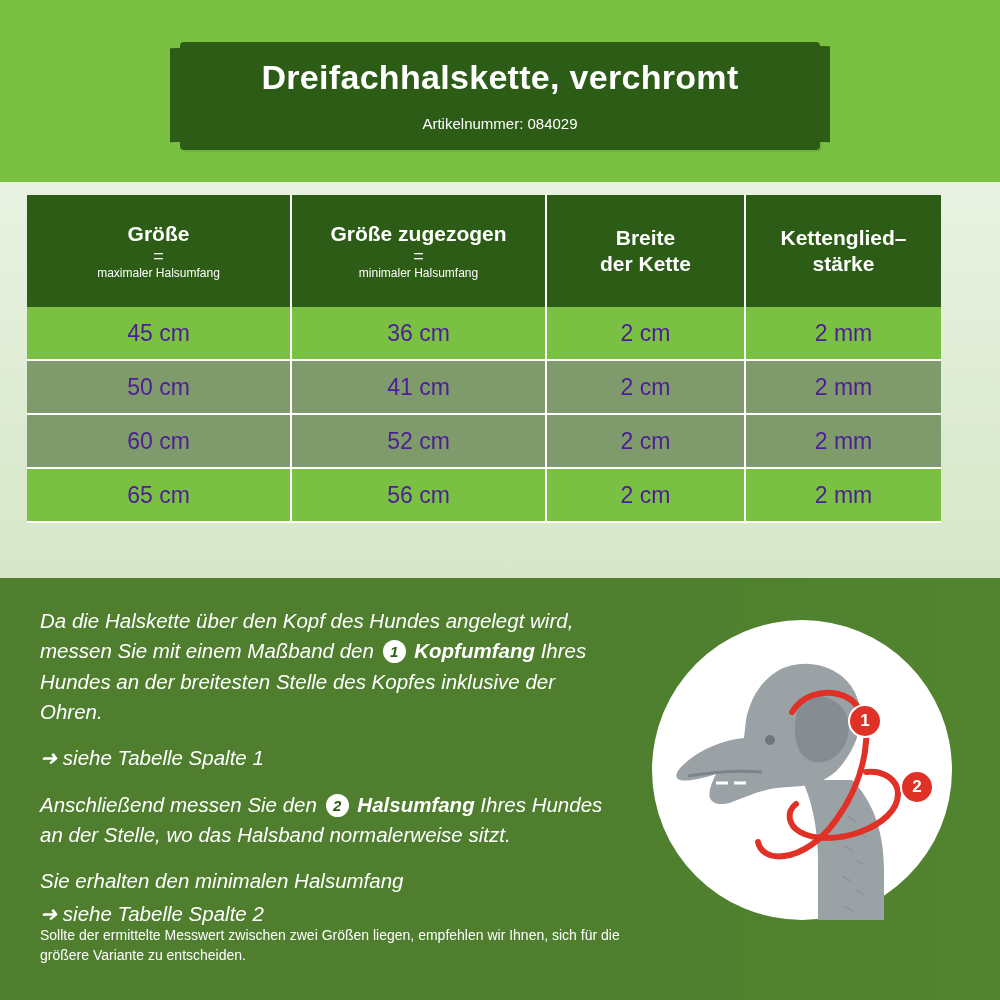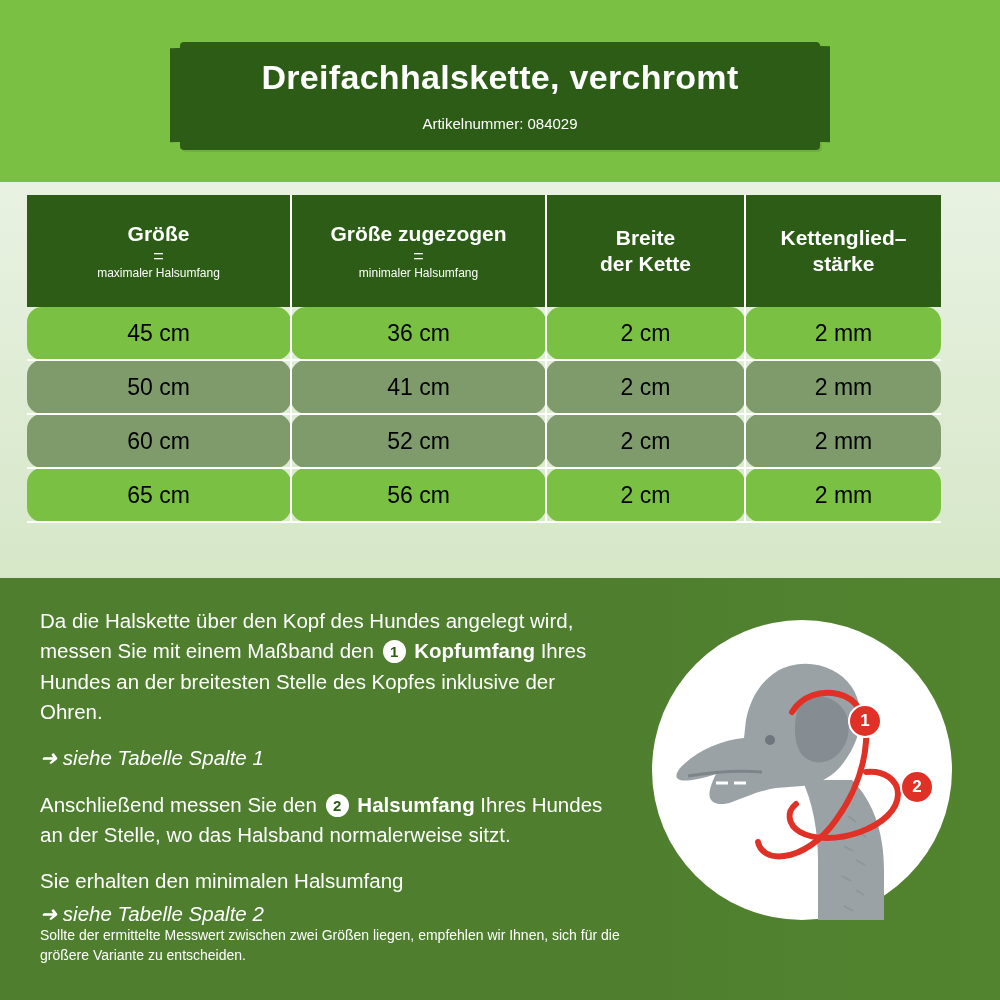--- a/index.html
+++ b/index.html
@@ -112,27 +112,26 @@
     font-weight: normal;
     font-size: 12px;
   }
   table.size-table th .hdr-eq {
     display: block;
     font-weight: normal;
     font-size: 18px;
     line-height: 1.1;
   }
   table.size-table td {
-    color: #000000;
+    color: #4c1d95;
     font-size: 23px;
     text-align: center;
     height: 50px;
     border-right: 2px solid #ffffff;
     border-bottom: 2px solid #ffffff;
-    border-radius: 15px;
   }
   table.size-table td:last-child { border-right: none; }
   tr.row-light td { background: #7ac143; }
   tr.row-dark  td { background: #7f9b6c; }
 
   .col1 { width: 264px; }
   .col2 { width: 255px; }
   .col3 { width: 199px; }
   .col4 { width: 196px; }
 
@@ -148,21 +147,21 @@
   }
   .info-text {
     position: absolute;
     left: 40px;
     top: 28px;
     width: 590px;
     color: #ffffff;
     font-size: 20.5px;
     line-height: 1.48;
   }
-  .info-text p { margin: 0 16px 2px 0; }
+  .info-text p { margin: 0 16px 2px 0; font-style: italic; }
   .indent {
     margin-left: 20px;
   }
   .arrow-line {
     margin-left: 20px;
     font-style: italic;
   }
   .bold { font-weight: bold; }
   .gap { height: 14px; }
   .footnote {

